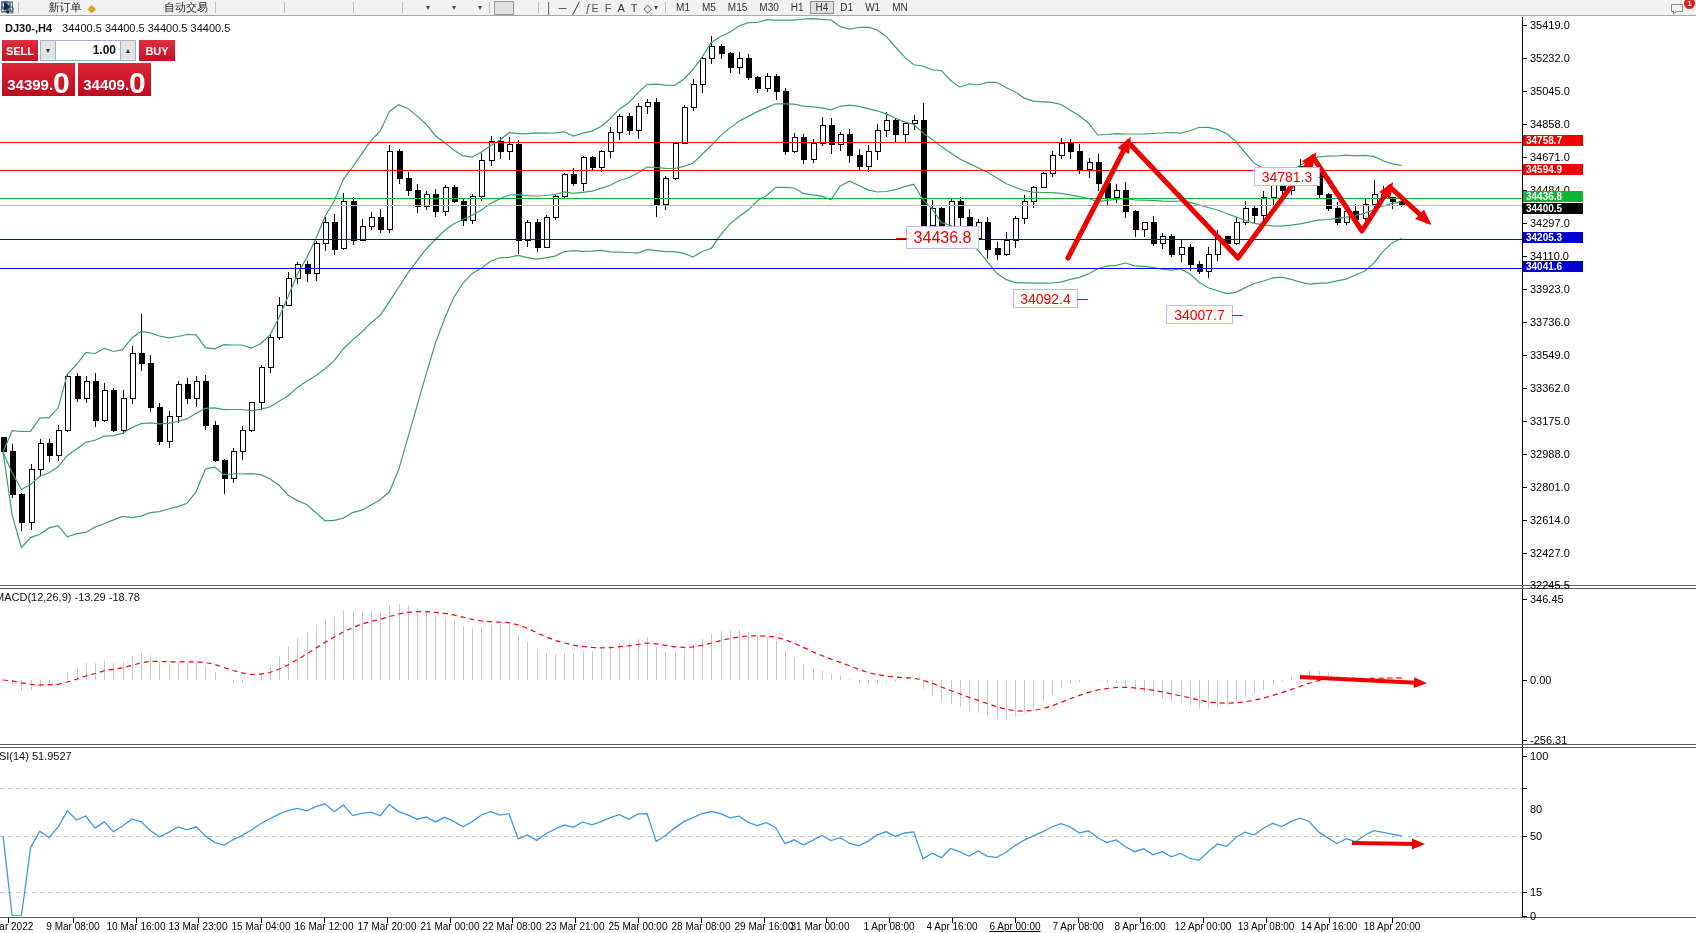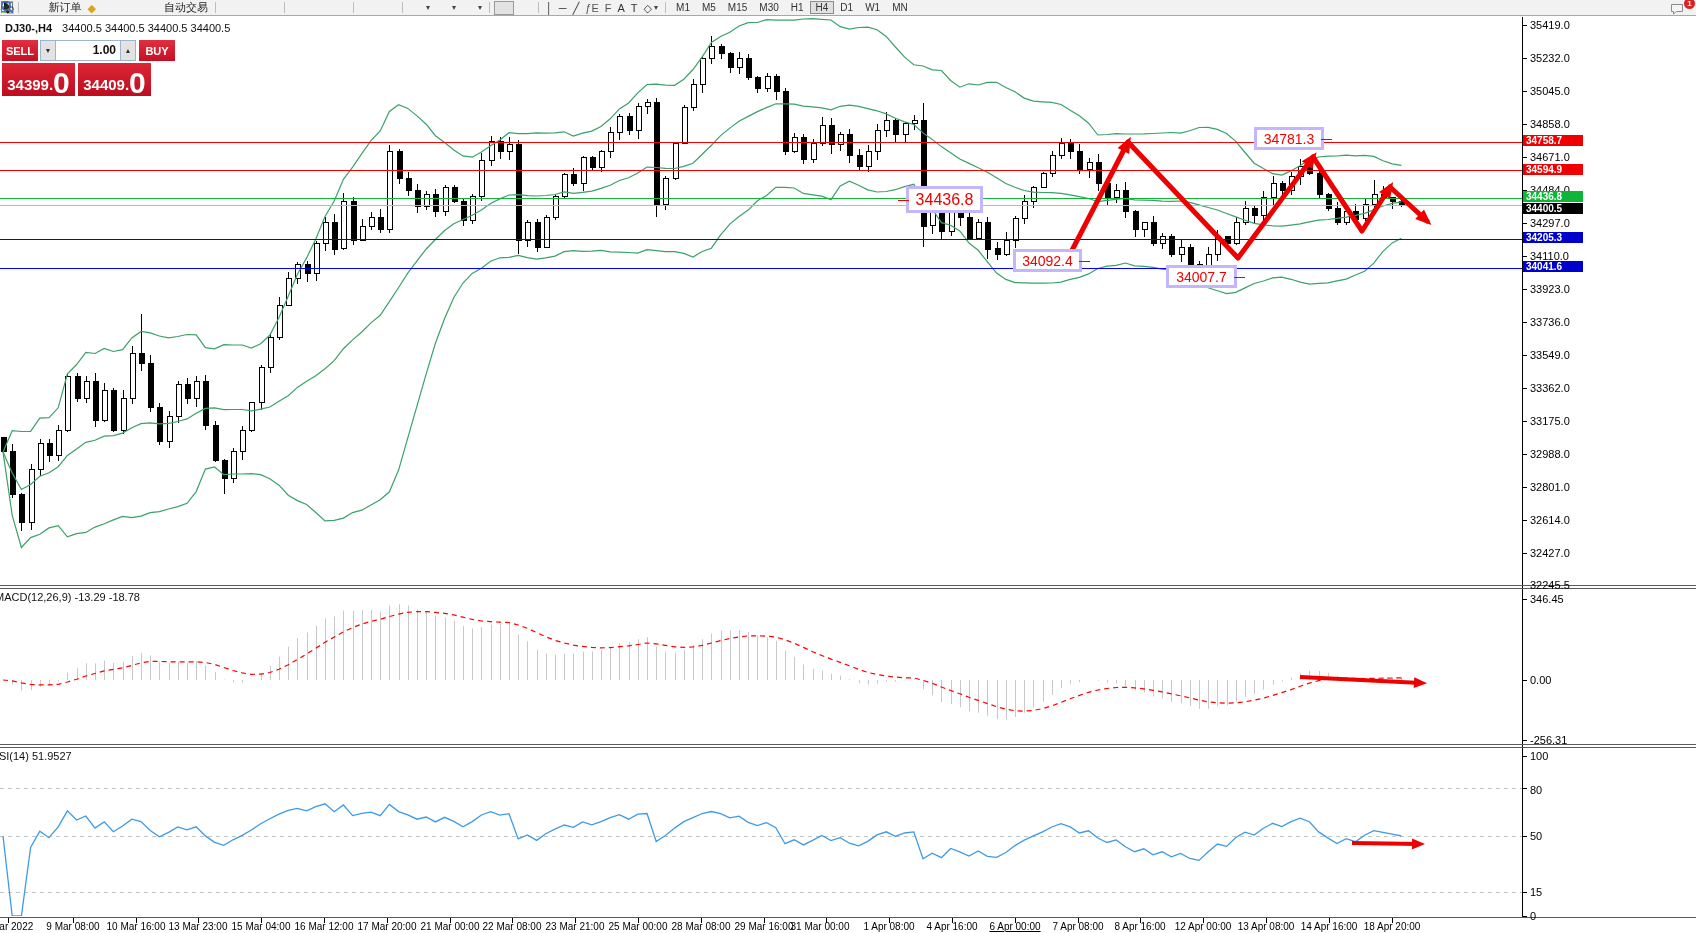--- a/index.html
+++ b/index.html
@@ -46,22 +46,22 @@
   
   .panel-label{position:absolute;font-size:11px;color:#111;white-space:nowrap;}
   
   .hsep{position:absolute;left:0;width:1696px;height:1px;background:#5a5a5a;}
   
   .ptick{position:absolute;left:1530px;font-size:11px;color:#000;white-space:nowrap;}
   .badge{position:absolute;left:1523px;width:57px;height:11px;color:#fff;font-size:10px;
          font-weight:bold;line-height:11px;padding-left:3px;}
   .timelabel{position:absolute;top:921px;font-size:10px;color:#000;white-space:nowrap;transform:translateX(-50%);}
   
-  .ann-box{position:absolute;border:3px solid #c4b5fd;background:#fff;color:#f00000;
-           display:flex;align-items:center;justify-content:center;font-size:14px;}
+  .ann-box{position:absolute;border:1px solid #c4b5fd;background:#fff;color:#f00000;
+           display:flex;align-items:center;justify-content:center;font-size:14px;margin-top:40px;}
   .ann-box .tick{position:absolute;top:50%;width:11px;height:1px;background:#f00000;}
   .ann-box .tick.left{left:-11px;}  .ann-box .tick.right{right:-11px;}
   svg{position:absolute;left:0;top:0;}
 </style>
 </head>
 <body>
 
 <div id="app">
   <div id="toolbar">
       <span class="tbi">
@@ -898,21 +898,21 @@
       <div class="ptick" style="top: 415px;">33175.0</div>
       <div class="ptick" style="top: 448px;">32988.0</div>
       <div class="ptick" style="top: 481px; text-align: center;">32801.0</div>
       <div class="ptick" style="top: 514px;">32614.0</div>
       <div class="ptick" style="top: 547px;">32427.0</div>
       <div class="ptick" style="top: 579px;">32245.5</div>
       <div class="ptick" style="top: 593px;">346.45</div>
       <div class="ptick" style="top: 674px;">0.00</div>
       <div class="ptick" style="top: 734px;">-256.31</div>
       <div class="ptick" style="top: 750px;">100</div>
-      <div class="ptick" style="top: 784px;">80</div>
+      <div class="ptick" style="top: 803px;">80</div>
       <div class="ptick" style="top: 830px;">50</div>
       <div class="ptick" style="top: 886px;">15</div>
       <div class="ptick" style="top: 910px;">0</div>
       <div class="badge" style="top: 135px; background: rgb(240, 0, 0);">34758.7</div>
       <div class="badge" style="top: 164px; background: rgb(240, 0, 0);">34594.9</div>
       <div class="badge" style="top: 191px; background: rgb(15, 181, 55);">34436.8</div>
       <div class="badge" style="top: 203px; background: rgb(0, 0, 0);">34400.5</div>
       <div class="badge" style="top: 232px; background: rgb(0, 0, 204);">34205.3</div>
       <div class="badge" style="top: 261px; background: rgb(0, 0, 204);">34041.6</div>
       <div class="timelabel" style="left: 8px;">8 Mar 2022</div>

